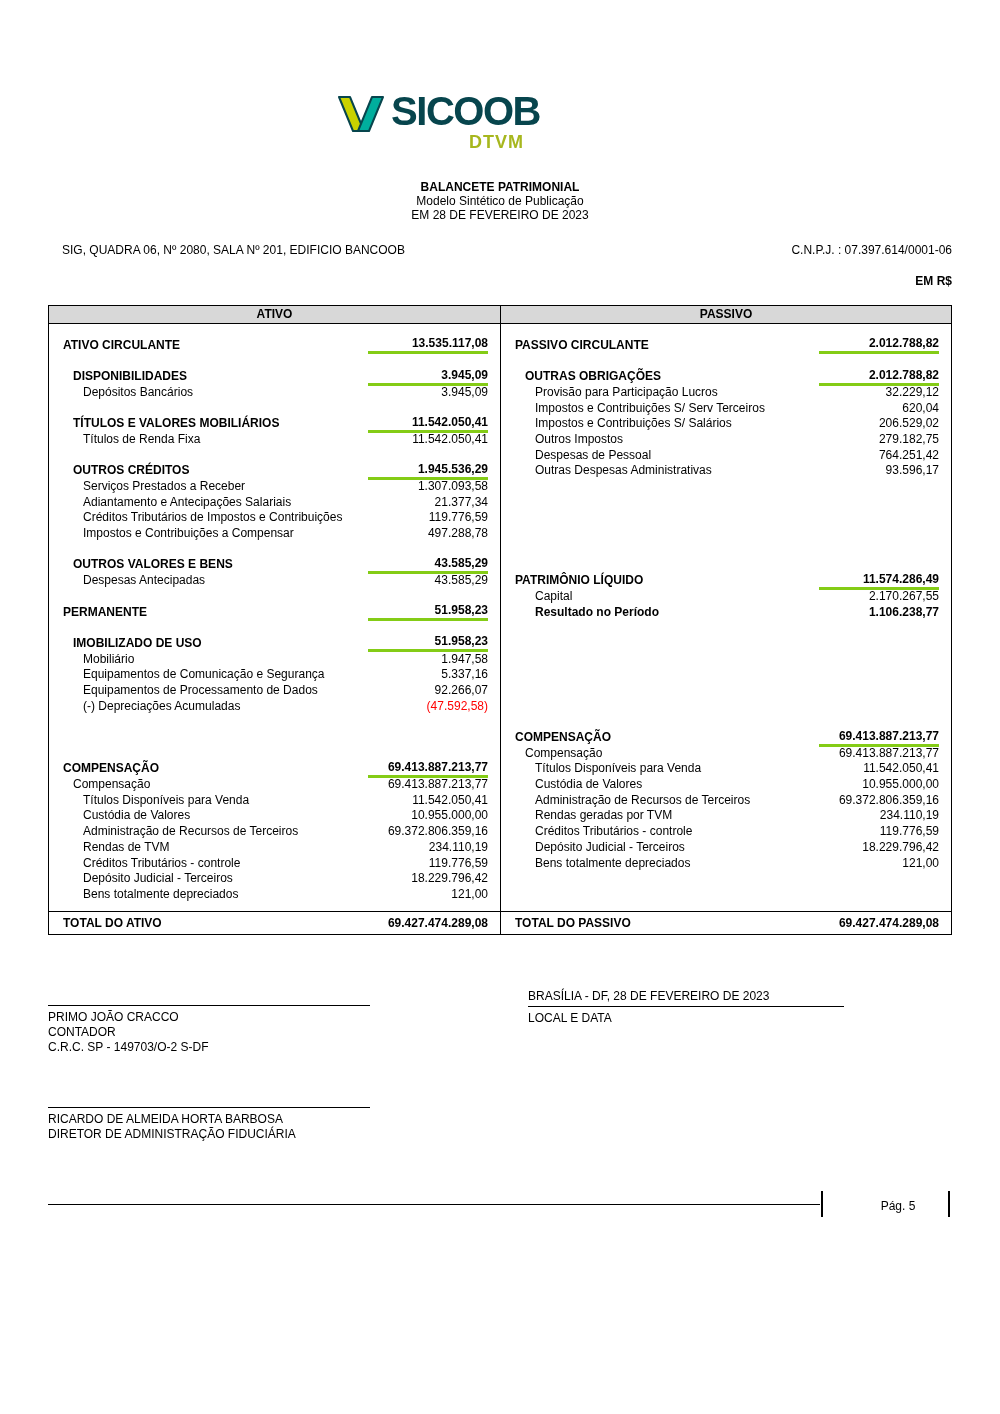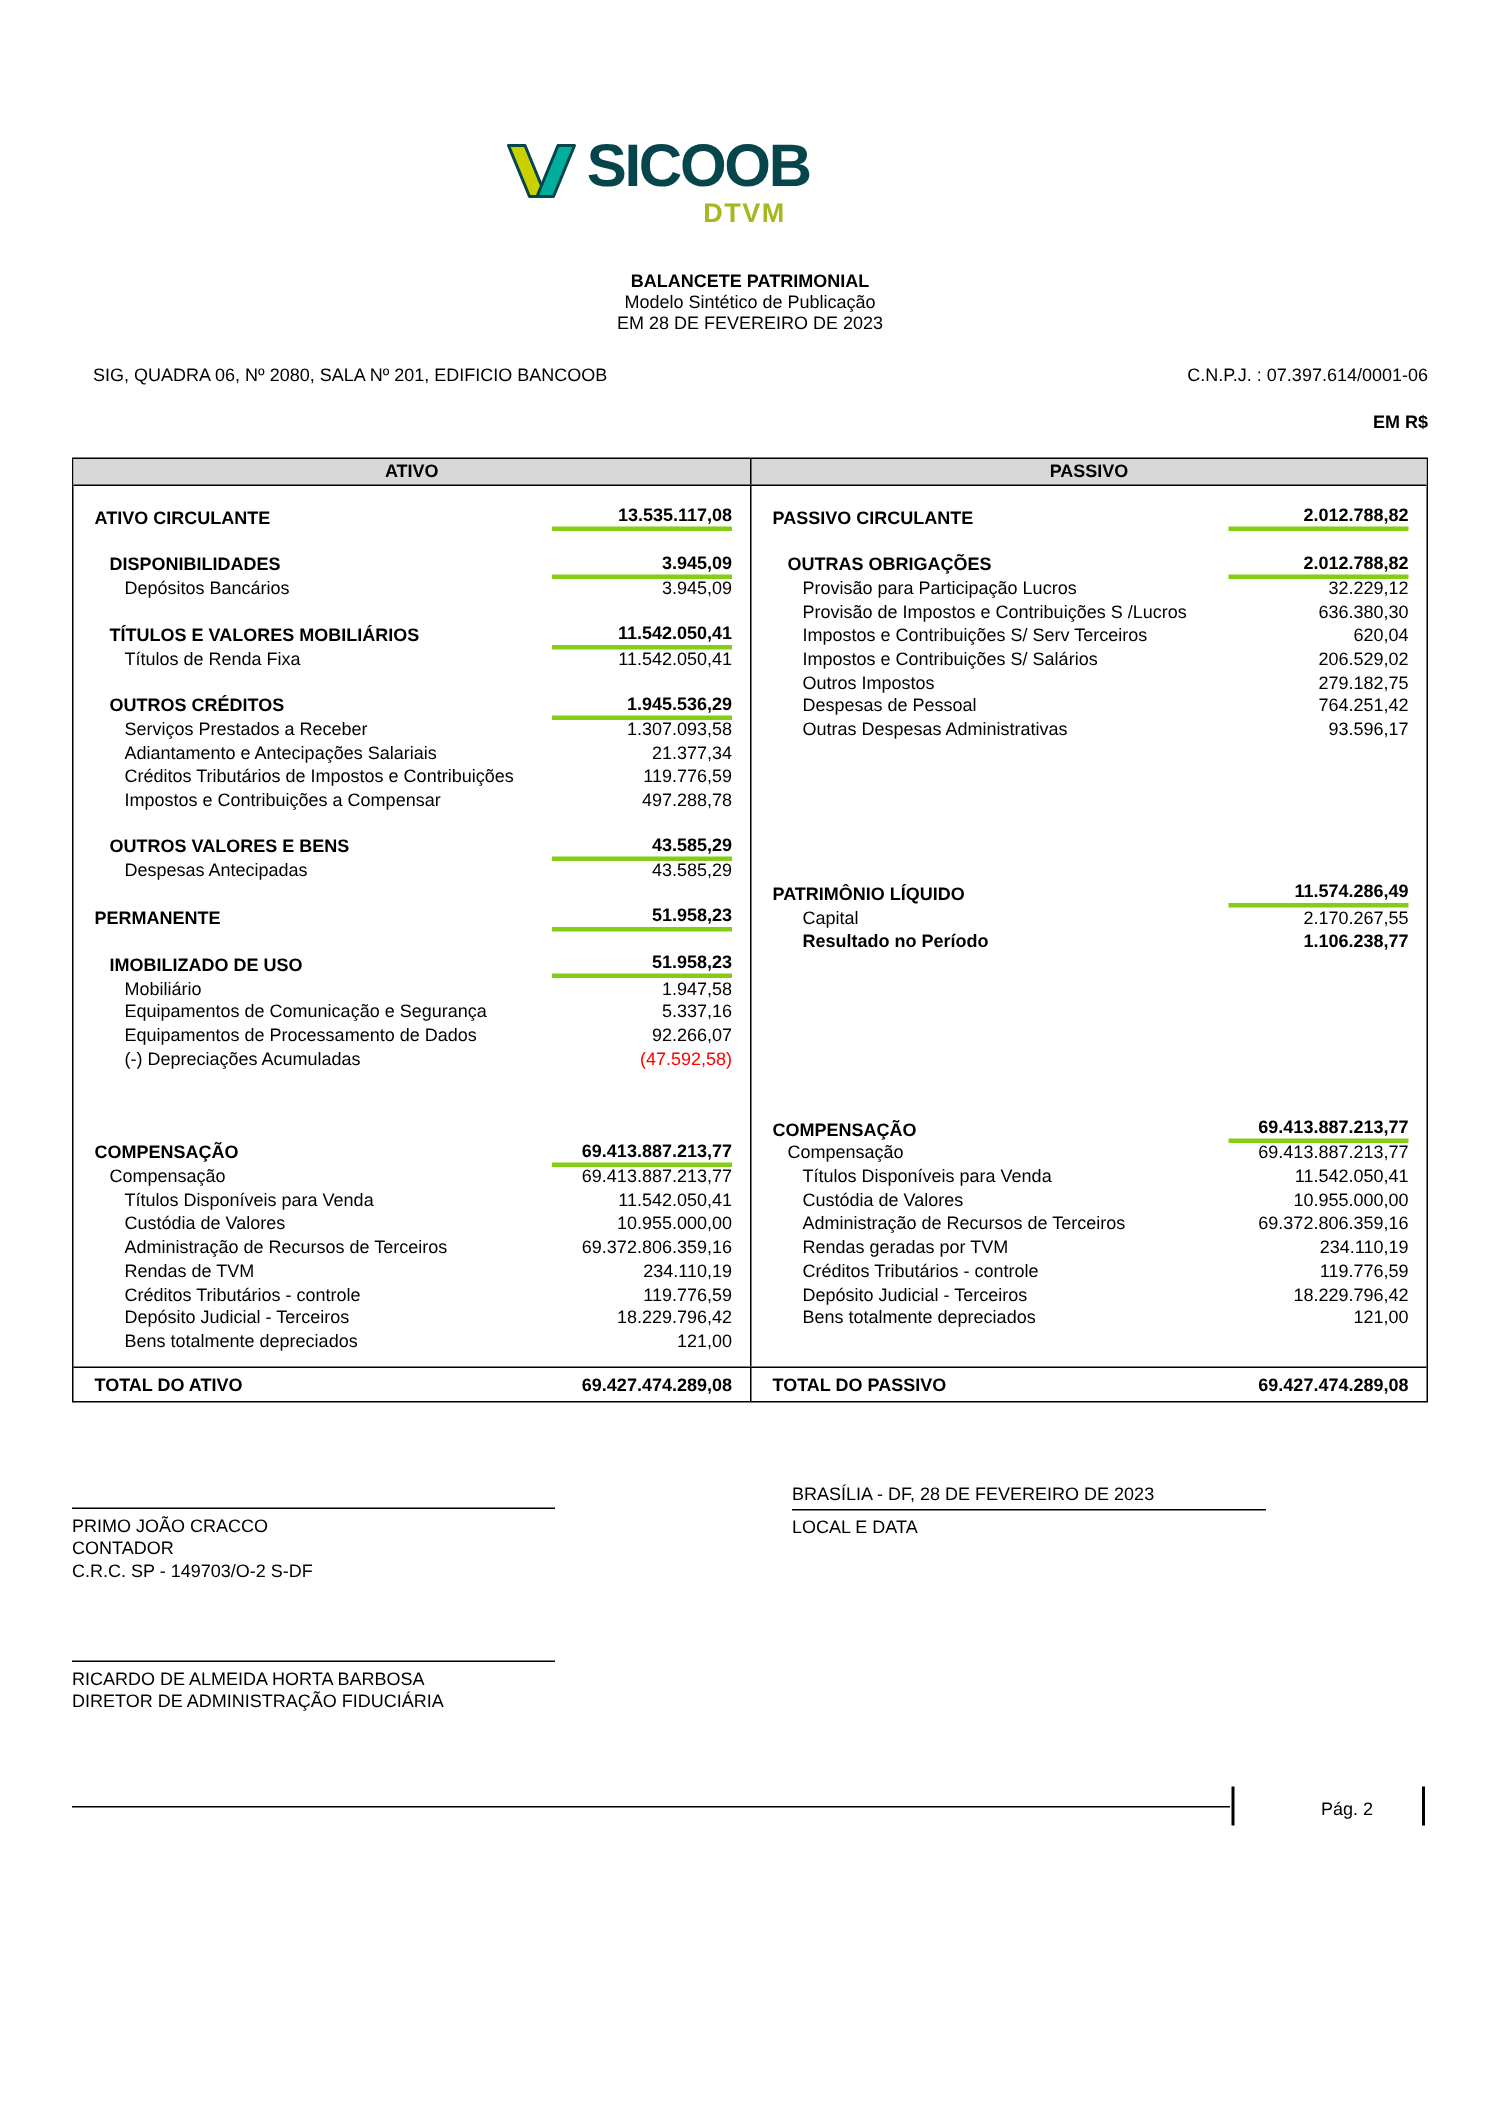--- a/index.html
+++ b/index.html
@@ -228,24 +228,20 @@
         <div class="row blank"></div>
         <div class="row section">
           <span class="lab ind1">OUTRAS OBRIGAÇÕES</span>
           <span class="val">2.012.788,82</span>
         </div>
         <div class="row item">
           <span class="lab ind2">Provisão para Participação Lucros</span>
           <span class="val">32.229,12</span>
         </div>
         <div class="row item">
-          <span class="lab ind2">Provisão de Impostos e Contribuições S /Lucros</span>
-          <span class="val">636.380,30</span>
-        </div>
-        <div class="row item">
           <span class="lab ind2">Impostos e Contribuições S/ Serv Terceiros</span>
           <span class="val">620,04</span>
         </div>
         <div class="row item">
           <span class="lab ind2">Impostos e Contribuições S/ Salários</span>
           <span class="val">206.529,02</span>
         </div>
         <div class="row item">
           <span class="lab ind2">Outros Impostos</span>
           <span class="val">279.182,75</span>
@@ -347,14 +343,14 @@
 </div>
 
 <div class="abs sig2">
   <div class="sigline"></div>
   <div>RICARDO DE ALMEIDA HORTA BARBOSA</div>
   <div>DIRETOR DE ADMINISTRAÇÃO FIDUCIÁRIA</div>
 </div>
 
 <div class="abs page-rule"></div>
 <div class="abs tick tick-a"></div>
-<div class="abs page-num">Pág. 2</div>
+<div class="abs page-num">Pág. 5</div>
 <div class="abs tick tick-b"></div>
 
 </body></html>

